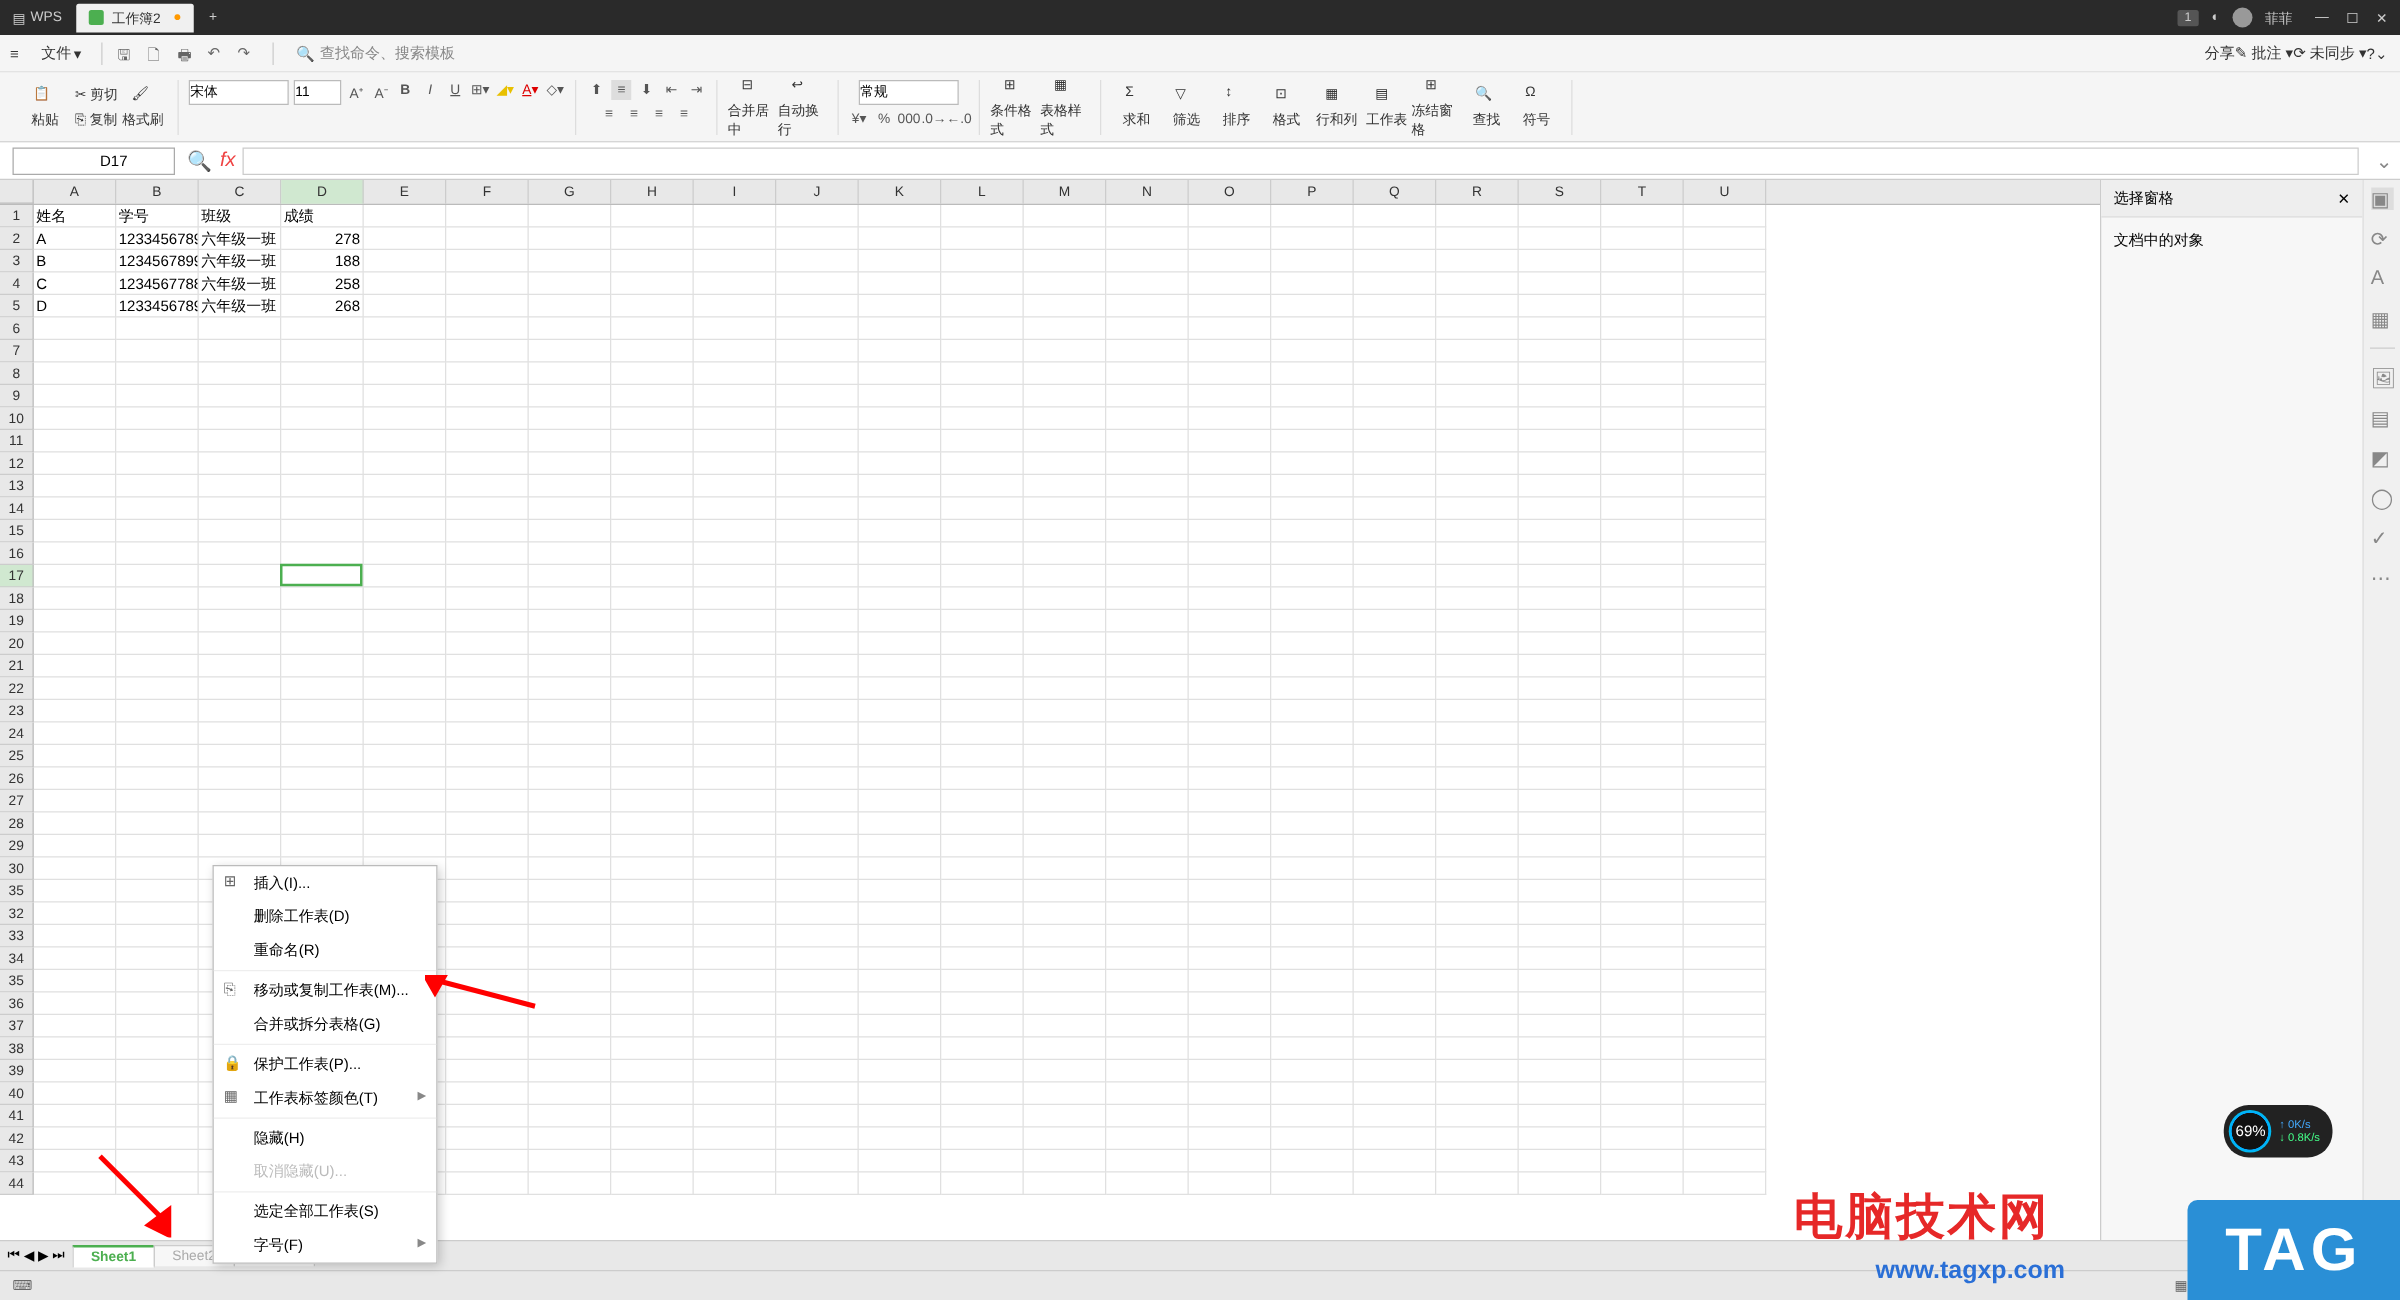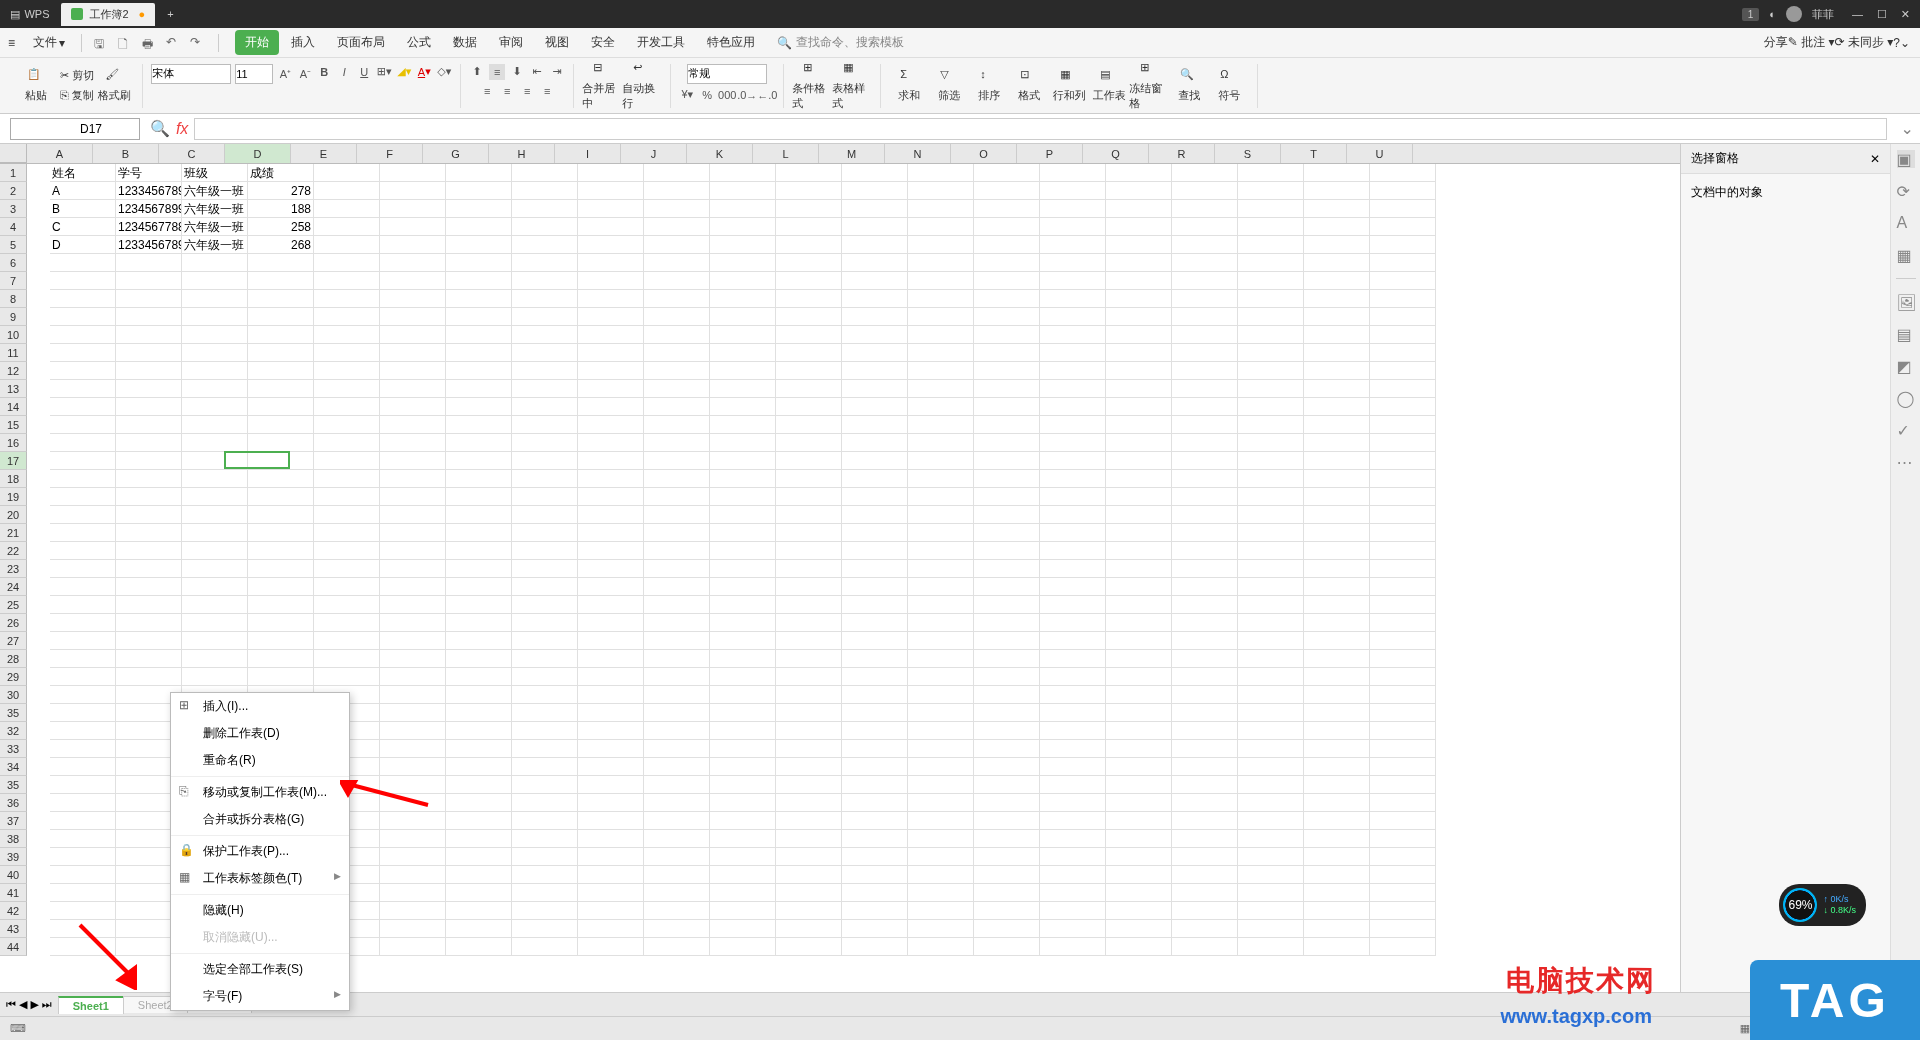--- a/index.html
+++ b/index.html
@@ -55,21 +55,21 @@
 .main { display: flex; height: 902px; }
 .grid-area { flex: 1; background: #fff; position: relative; overflow: hidden; }
 .col-headers { display: flex; height: 20px; background: #e8e8e8; border-bottom: 1px solid #bbb; }
 .corner { width: 27px; background: #e8e8e8; border-right: 1px solid #bbb; border-bottom: 1px solid #bbb; }
 .col-header { width: 66px; text-align: center; font-size: 11px; color: #333; border-right: 1px solid #ccc; line-height: 20px; }
 .col-header.sel { background: #d0e8d0; }
 .grid-body { display: flex; }
 .row-headers { width: 27px; }
 .row-header { height: 18px; text-align: center; font-size: 11px; background: #e8e8e8; border-bottom: 1px solid #ccc; border-right: 1px solid #bbb; line-height: 18px; color: #333; }
 .row-header.sel { background: #d0e8d0; }
-.cells { position: relative; padding-left: 23px; }
+.cells { position: relative; }
 .cell-row { display: flex; height: 18px; }
 .cell { width: 66px; height: 18px; border-right: 1px solid #e0e0e0; border-bottom: 1px solid #e0e0e0; font-size: 12px; padding: 0 2px; line-height: 18px; white-space: nowrap; overflow: hidden; }
 .cell.num { text-align: right; }
 .selected-cell { position: absolute; border: 2px solid #4CAF50; width: 66px; height: 18px; pointer-events: none; }
 
 
 .right-panel { width: 210px; background: #f7f7f7; border-left: 1px solid #ccc; display: flex; flex-direction: column; }
 .right-panel .panel-header { height: 30px; display: flex; align-items: center; justify-content: space-between; padding: 0 10px; font-size: 12px; background: #eee; border-bottom: 1px solid #ddd; }
 .right-panel .panel-body { flex: 1; padding: 10px; font-size: 12px; }
 
@@ -94,21 +94,21 @@
 .context-menu .cm-item { padding: 5px 12px 5px 32px; position: relative; cursor: default; }
 .context-menu .cm-item.disabled { color: #bbb; }
 .context-menu .cm-sep { height: 1px; background: #eee; margin: 2px 0; }
 .context-menu .cm-icon { position: absolute; left: 8px; top: 5px; width: 14px; height: 14px; color: #666; }
 .context-menu .cm-arrow { position: absolute; right: 8px; top: 6px; color: #888; font-size: 9px; }
 
 
 .arrow { position: absolute; stroke: #f00; stroke-width: 4; fill: #f00; z-index: 200; }
 
 
-.watermark1 { position: absolute; right: 264px; bottom: 40px; font-size: 28px; font-weight: bold; color: #e62828; font-family: "SimHei"; letter-spacing: 2px; }
+.watermark1 { position: absolute; right: 280px; bottom: 40px; font-size: 39px; font-weight: bold; color: #e62828; font-family: "SimHei"; letter-spacing: 2px; }
 .watermark-url { position: absolute; right: 268px; bottom: 12px; font-size: 20px; font-weight: bold; color: #2a6fd6; }
 .tag-badge { position: absolute; right: 0; bottom: 0; width: 170px; height: 80px; background: #2a8fd6; color: #fff; font-size: 48px; font-weight: bold; display: flex; align-items: center; justify-content: center; border-radius: 8px 0 0 0; letter-spacing: 4px; }
 
 
 .sysmon { position: absolute; right: 54px; bottom: 114px; display: flex; align-items: center; background: #222; border-radius: 20px; padding: 4px 10px 4px 4px; gap: 6px; z-index: 300; }
 .sysmon .circle { width: 34px; height: 34px; border-radius: 50%; background: radial-gradient(circle, #111 60%, #0af 62%, #0fa 100%); display: flex; align-items: center; justify-content: center; color: #fff; font-size: 12px; }
 .sysmon .speeds { font-size: 9px; color: #ccc; line-height: 11px; }
 .sysmon .up { color: #4af; }
 .sysmon .down { color: #4f8; }
 </style>
@@ -147,32 +147,20 @@
   </div>
   <span class="divider"></span>
   <div class="qat">
     <span class="qat-btn">🖫</span>
     <span class="qat-btn">🗋</span>
     <span class="qat-btn">🖶</span>
     <span class="qat-btn">↶</span>
     <span class="qat-btn">↷</span>
   </div>
   <span class="divider"></span>
-  <div class="ribbon-tabs">
-    <div class="ribbon-tab active">开始</div>
-    <div class="ribbon-tab">插入</div>
-    <div class="ribbon-tab">页面布局</div>
-    <div class="ribbon-tab">公式</div>
-    <div class="ribbon-tab">数据</div>
-    <div class="ribbon-tab">审阅</div>
-    <div class="ribbon-tab">视图</div>
-    <div class="ribbon-tab">安全</div>
-    <div class="ribbon-tab">开发工具</div>
-    <div class="ribbon-tab">特色应用</div>
-  </div>
   <div class="search">
     <span>🔍</span>
     <span>查找命令、搜索模板</span>
   </div>
   <div class="right-menu">
     <span>分享</span>
     <span>✎ <span>批注</span> ▾</span>
     <span>⟳ <span>未同步</span> ▾</span>
     <span>?</span>
     <span>⌄</span>

